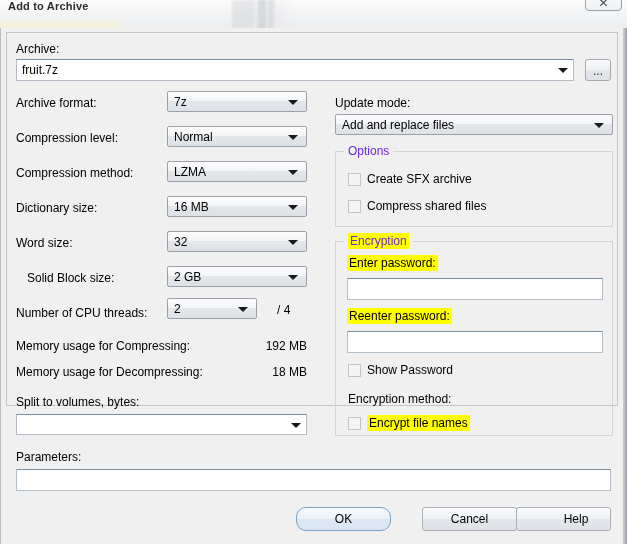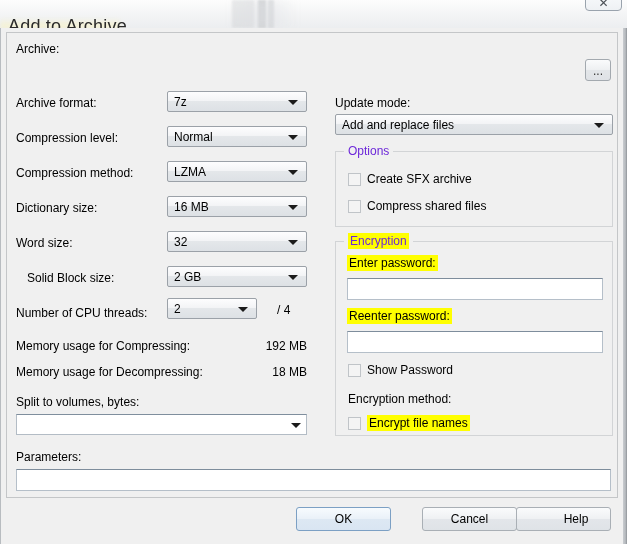--- a/index.html
+++ b/index.html
@@ -31,24 +31,25 @@
     background: linear-gradient(to bottom, #fdfdfd 0%, #f3f4f5 55%, #eceef0 100%);
   }
   .titlebar-blur-a {
     position: absolute;
     left: 228px; top: 0; width: 70px; height: 28px;
     background: linear-gradient(to right, rgba(236,238,240,0) 0%, rgba(222,224,228,.55) 50%, rgba(236,238,240,0) 100%);
     filter: blur(3px);
   }
   .title-text {
     position: absolute;
-    left: 8px; top: 16px;
-    font-size: 18px;
+    left: 8px; top: 0;
+    font-size: 11px;
     color: #2b2b2b;
     letter-spacing: .2px;
+    font-weight: bold;
   }
   .title-smudge {
     position: absolute;
     left: 0; top: 18px; width: 120px; height: 14px;
     background: linear-gradient(to bottom, rgba(250,246,210,0) 0%, rgba(249,244,200,.75) 60%, rgba(255,255,255,0) 100%);
     filter: blur(2px);
   }
   .titlebar-streak {
     position: absolute;
     top: 0; height: 28px;
@@ -88,21 +89,21 @@
   }
   .edge-right {
     position: absolute;
     right: 0; top: 0; width: 4px; height: 516px;
     background: linear-gradient(to right, #c9ccd0 0%, #b6babe 60%, #8f9398 100%);
   }
 
   .panel {
     position: absolute;
     left: 6px; top: 4px;
-    width: 612px; height: 466px;
+    width: 612px; height: 374px;
     background: #f0f0f0;
     border: 1px solid #c4c6c8;
     box-sizing: border-box;
   }
 
   
   .lbl {
     position: absolute;
     font-size: 12px;
     color: #000;
@@ -246,20 +247,21 @@
     font-family: "Liberation Sans", sans-serif;
     font-size: 12px;
     color: #000;
     display: flex;
     align-items: center;
     justify-content: center;
   }
   .btn.default {
     border-color: #7ca0c4;
     background: linear-gradient(to bottom, #f7fbfe 0%, #eaf1f8 48%, #dde8f3 52%, #d9e5f2 100%);
+    border-radius: 10px;
   }
 </style>
 </head>
 <body>
 
 <div id="app">
 
   <div class="titlebar">
     <div class="titlebar-streak" style="left:232px;width:22px;opacity:.35;"></div>
     <div class="titlebar-streak" style="left:258px;width:8px;opacity:.8;"></div>
@@ -272,20 +274,24 @@
     </div>
   </div>
 
   <div class="dialog">
     <div class="edge-left"></div>
     <div class="edge-right"></div>
 
     <div class="panel">
 
       <div class="lbl" style="left:9px; top:9px;">Archive:</div>
+      <div class="combo-edit" style="left:9px; top:26px; width:558px; height:22px;">
+        <div class="ce-text">fruit.7z</div>
+        <div class="ce-arrow"></div>
+      </div>
       <div class="browse-btn" style="left:578px; top:26px; width:26px; height:22px;">...</div>
 
       <div class="lbl" style="left:9px; top:63px;">Archive format:</div>
       <div class="dropdown" style="left:160px; top:58px; width:140px; height:21px;">
         <div class="dd-text">7z</div>
         <div class="dd-arrow"></div>
       </div>
 
       <div class="lbl" style="left:9px; top:98px;">Compression level:</div>
       <div class="dropdown" style="left:160px; top:93px; width:140px; height:21px;">

